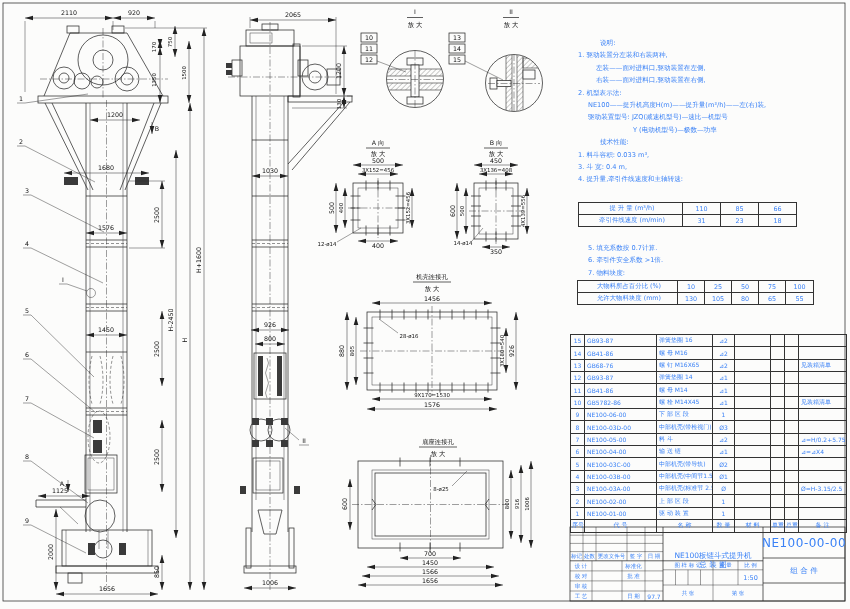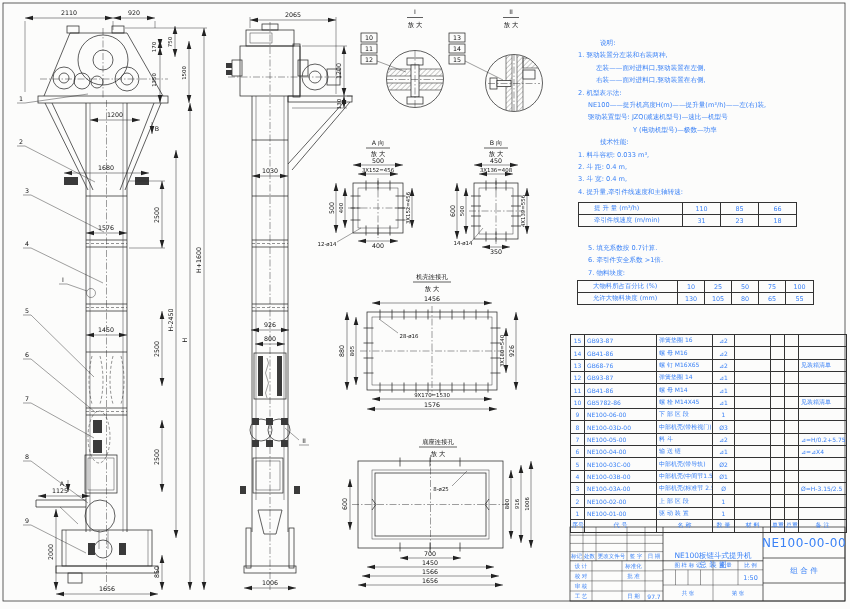--- a/index.html
+++ b/index.html
@@ -17,21 +17,21 @@
   .t55{font-size:5.4px}
   .abs{position:absolute}
   .notes{left:578px;top:37px;width:268px;font-size:6.6px;line-height:12.4px;white-space:nowrap;overflow:hidden}
   .notes2{left:588px;top:242px;width:240px;font-size:6.6px;line-height:12.3px;white-space:nowrap}
   .notes .h{padding-left:22px}
   .notes .i1{padding-left:10px}
   .notes .i2{padding-left:18px}
   .notes .i3{padding-left:55px}
   table{border-collapse:collapse;table-layout:fixed}
   .spec td{border:.7px solid #333;font-size:6.4px;text-align:center;padding:0;height:11px;overflow:hidden;white-space:nowrap}
-  .spec td.lbl{text-align:left;padding-left:15px}
+  .spec td.lbl{text-align:center;padding-left:3px}
   .bom{position:absolute;left:570px;top:334px;width:276px}
   .bom td{border:.7px solid #333;font-size:6px;height:11.35px;padding:0 1px;overflow:hidden;white-space:nowrap;text-align:center}
   .bom td.c2{text-align:left;padding-left:2px}
   .tbtxt{position:absolute;transform:translate(-50%,-50%);white-space:nowrap;font-size:5.5px}
   .f6{font-size:6px}.f65{font-size:6.5px}.f8{font-size:7.5px}.f9{font-size:12px;letter-spacing:.5px}
 </style>
 </head>
 <body>
 
 <div class="sheet">
@@ -527,21 +527,20 @@
   <div class="h">说明:</div>
   <div>1. 驱动装置分左装和右装两种,</div>
   <div class="i2">左装——面对进料口,驱动装置在左侧,</div>
   <div class="i2">右装——面对进料口,驱动装置在右侧,</div>
   <div>2. 机型表示法:</div>
   <div class="i1">NE100——提升机高度H(m)——提升量(m³/h)——左(右)装,</div>
   <div class="i1">驱动装置型号: JZQ(减速机型号)—速比—机型号</div>
   <div class="i3">Y (电动机型号)—极数—功率</div>
   <div class="h">技术性能:</div>
   <div>1. 料斗容积: 0.033 m³,</div>
-  <div>2. 斗  距: 0.4 m,</div>
   <div>3. 斗  宽: 0.4 m,</div>
   <div>4. 提升量,牵引件线速度和主轴转速:</div>
 </div>
 
 <table class="spec abs" style="left:578px;top:202px;width:218px">
   <colgroup>
         <col style="width:104px">
         <col style="width:38px">
         <col style="width:38px">
         <col style="width:38px">

